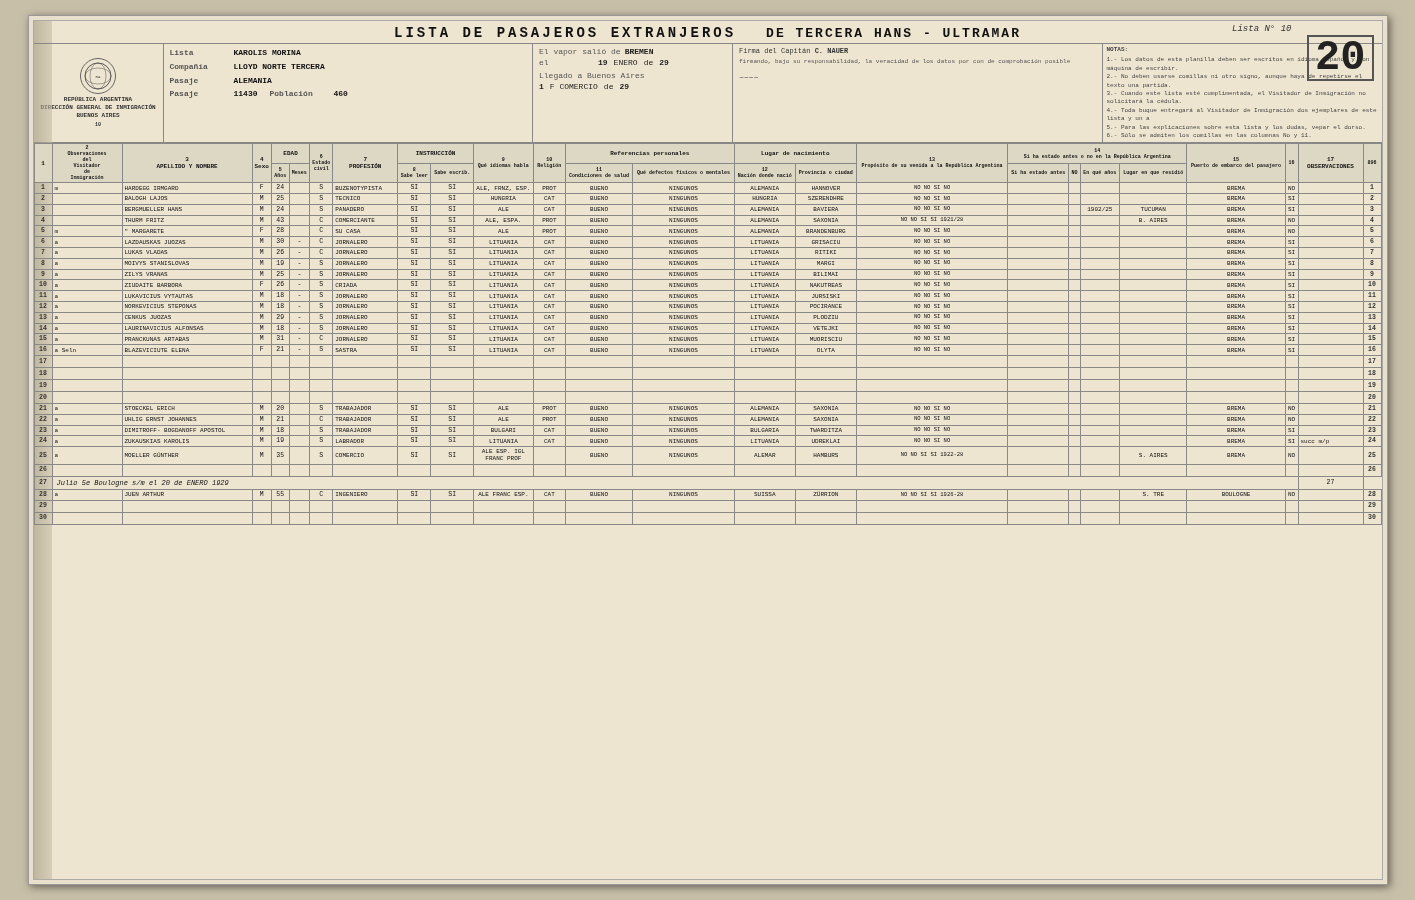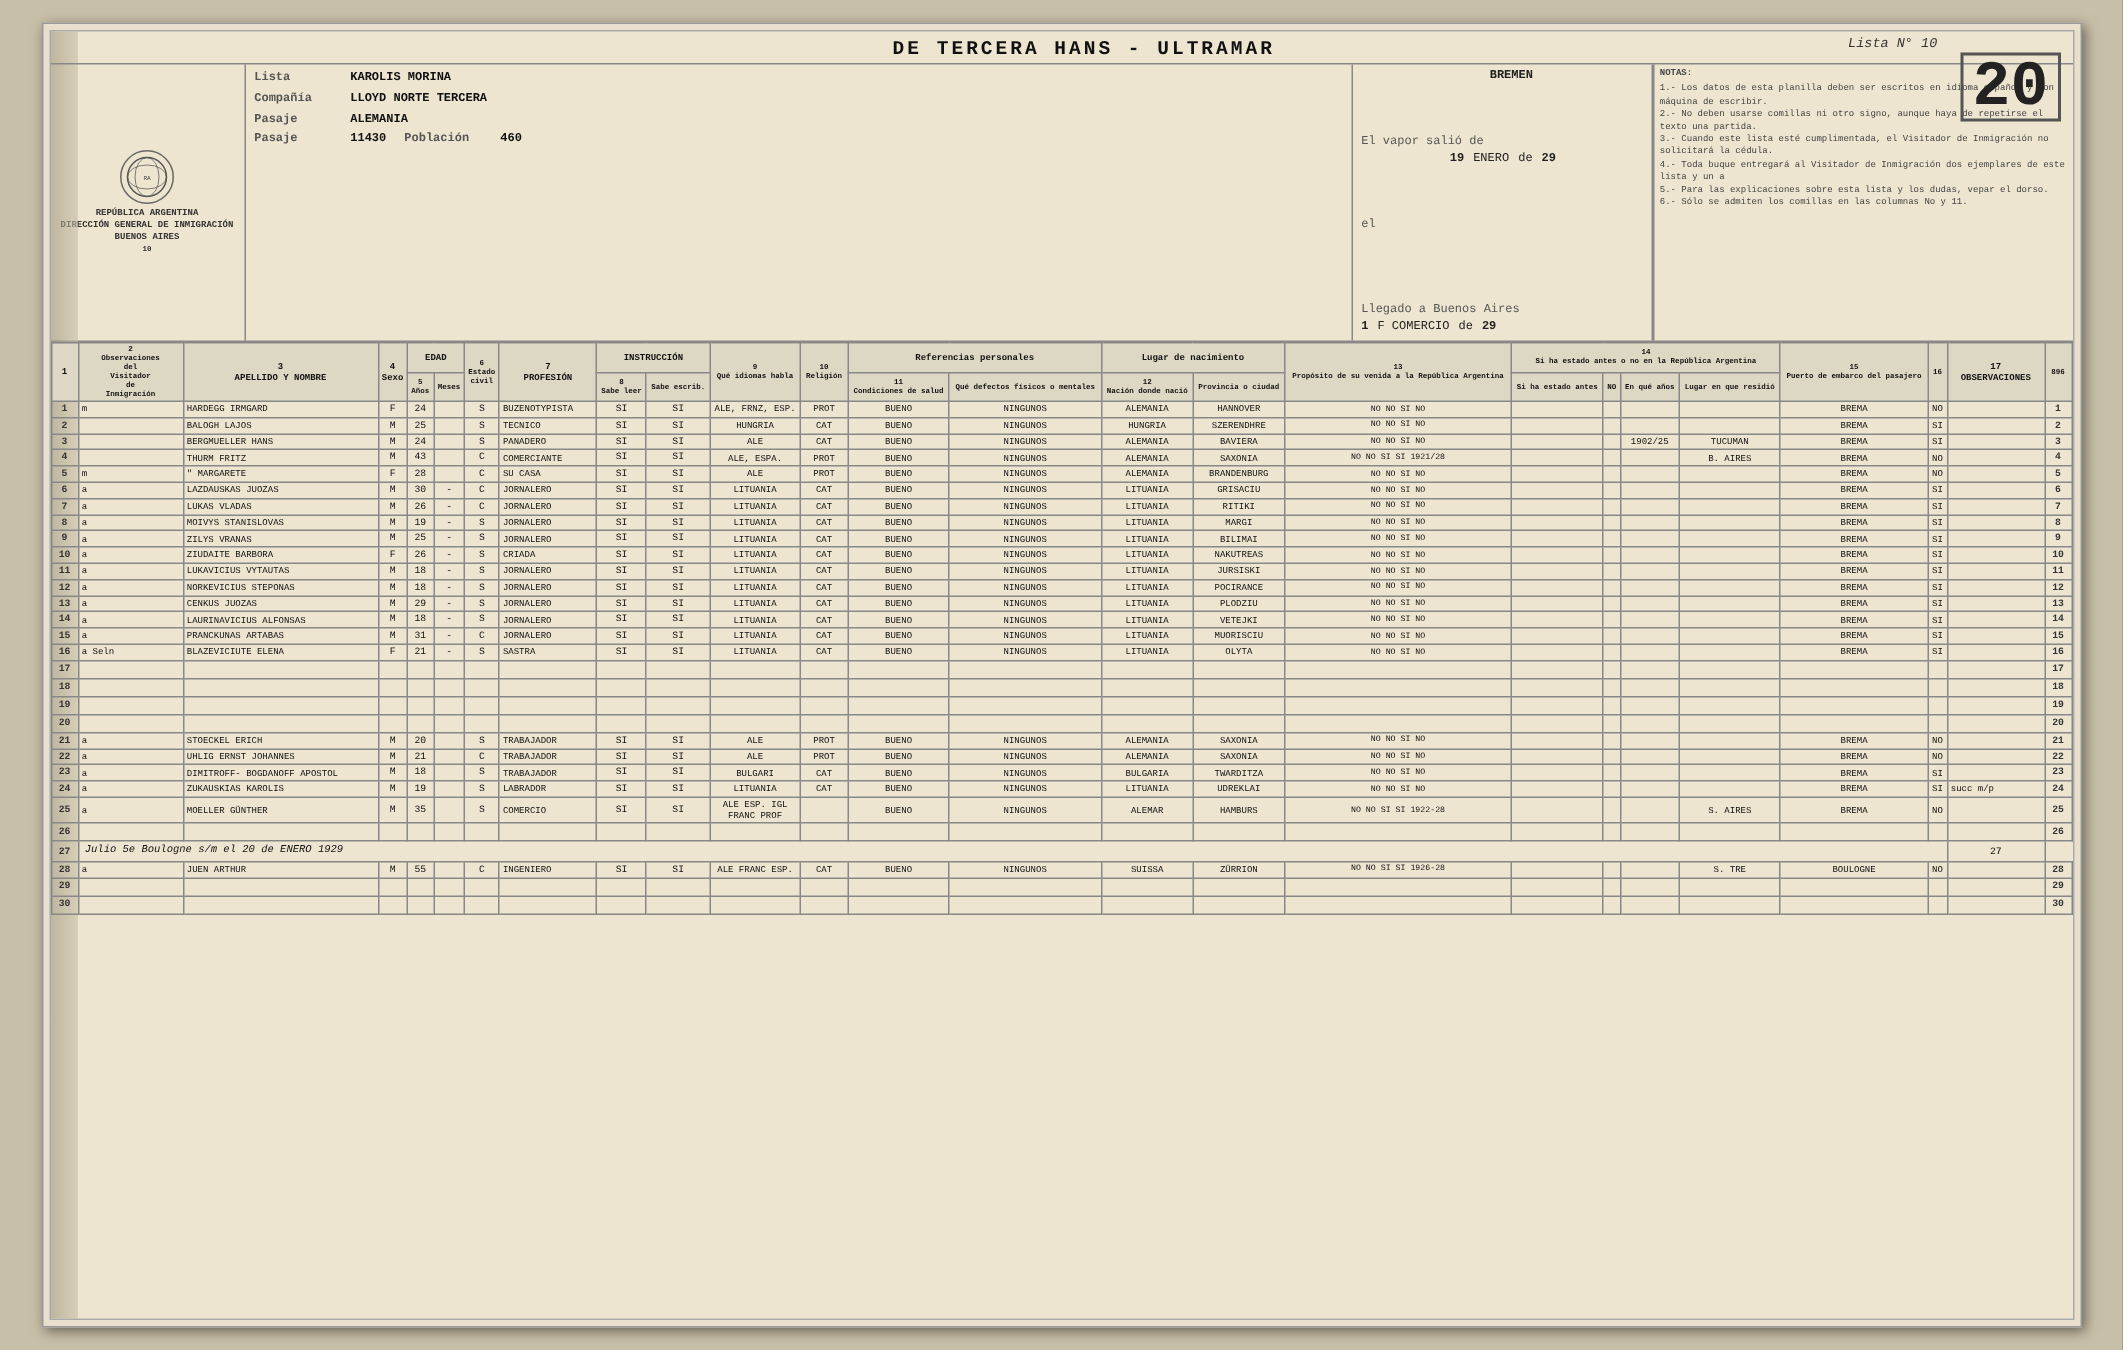--- a/index.html
+++ b/index.html
@@ -142,21 +142,21 @@
       border-right: 1px solid #888;
       padding: 3px 6px;
       font-size: 8px;
       color: #222;
     }
     .header-voyage .row {
       display: flex;
       gap: 4px;
       margin-bottom: 2px;
     }
-    .header-voyage .label { color: #555; min-width: 55px; margin-top: 44px; }
+    .header-voyage .label { color: #555; min-width: 55px; }
     .header-voyage .val { font-weight: bold; }
     .header-captain {
       flex: 1;
       padding: 3px 6px;
       font-size: 7.5px;
       color: #333;
     }
     .header-notes {
       width: 280px;
       border-left: 1px solid #888;
@@ -235,20 +235,21 @@
 </head>
 <body>
 
 <div class="page-wrapper">
   <div class="document">
     <div class="doc-inner">
 
       <div class="torn-left"></div>
 
       <div class="title-bar">
+        <span class="main-title">LISTA DE PASAJEROS EXTRANJEROS</span>
         <span class="subtitle">DE TERCERA HANS - ULTRAMAR</span>
         <span class="lista-num" style="top:3px;right:90px;font-size:9px;">
           <span>Lista N°</span> <span>10</span>
         </span>
         <div class="lista-num-big">20</div>
       </div>
 
       <div class="header-section">
 
         <div class="header-left">
@@ -305,20 +306,25 @@
             <span class="label">Llegado a Buenos Aires</span>
           </div>
           <div class="row">
             <span class="val">1</span>
             <span style="margin-left:2px;">F COMERCIO</span>
             <span style="margin-left:2px;">de</span>
             <span class="val" style="margin-left:2px;">29</span>
           </div>
         </div>
 
+        <div class="header-captain">
+          <div style="font-size:7px; margin-bottom:3px;">Firma del Capitán <strong>C. NAUER</strong></div>
+          <div style="font-size:6px; color:#555;">firmando, bajo su responsabilidad, la veracidad de los datos por con de comprobación posible</div>
+          <div style="margin-top:8px; font-style:italic; font-size:8px; color:#334;">~~~~</div>
+        </div>
 
         <div class="header-notes">
           <div style="font-weight:bold; margin-bottom:2px;">NOTAS:</div>
           <div>1.- Los datos de esta planilla deben ser escritos en idioma español y con máquina de escribir.</div>
           <div>2.- No deben usarse comillas ni otro signo, aunque haya de repetirse el texto una partida.</div>
           <div>3.- Cuando este lista esté cumplimentada, el Visitador de Inmigración no solicitará la cédula.</div>
           <div>4.- Toda buque entregará al Visitador de Inmigración dos ejemplares de este lista y un a</div>
           <div>5.- Para las explicaciones sobre esta lista y los dudas, vepar el dorso.</div>
           <div>6.- Sólo se admiten los comillas en las columnas No y 11.</div>
         </div>

